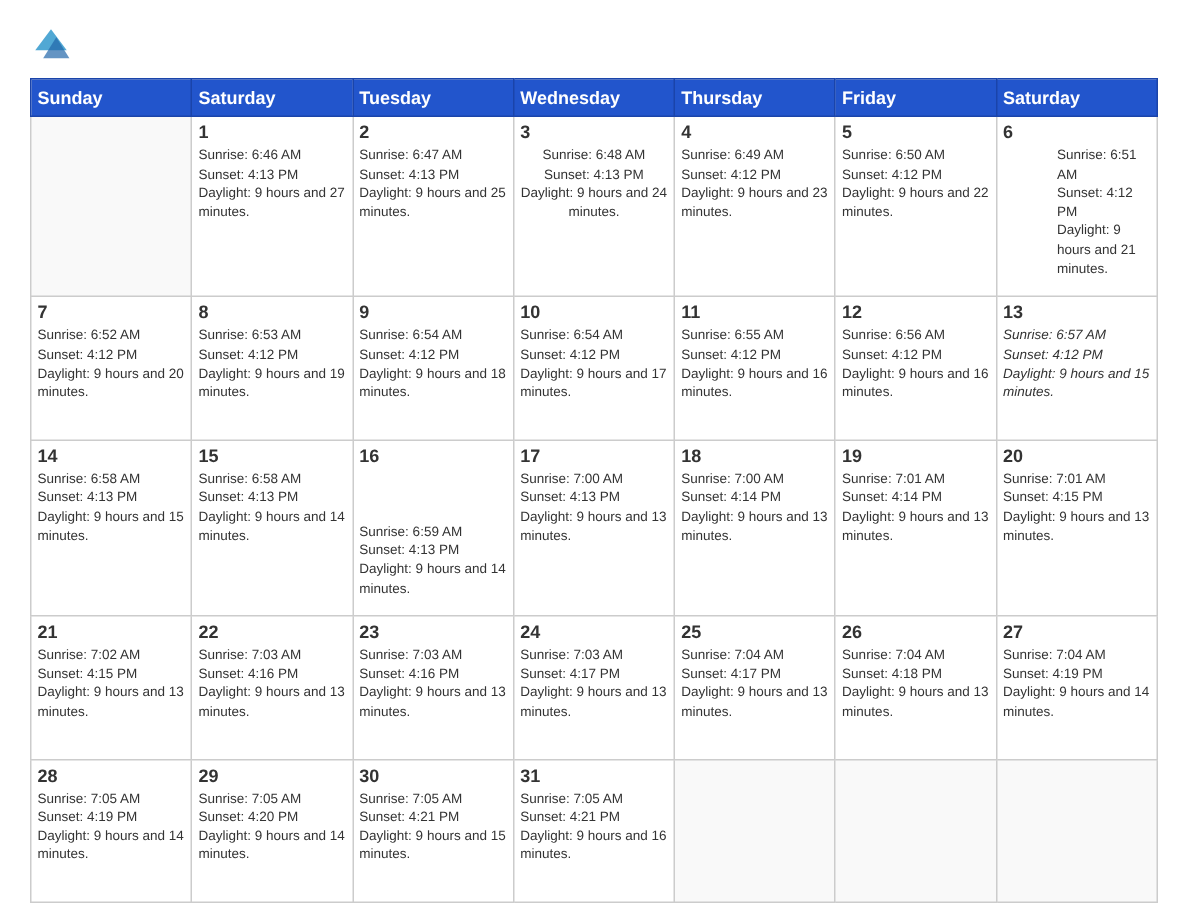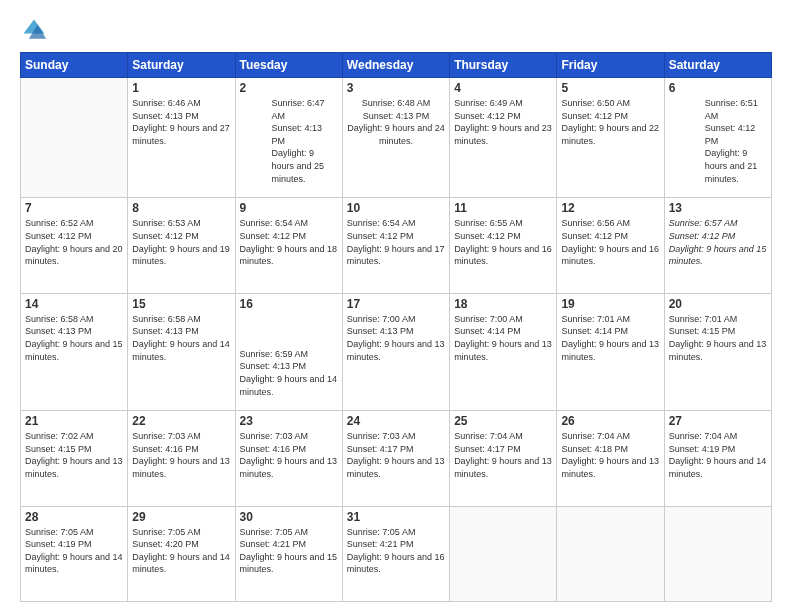--- a/index.html
+++ b/index.html
@@ -136,21 +136,21 @@
     <tr>
           <td class="empty-cell"></td>
           <td>
             <span class="day-num">1</span>
             <div class="day-info" style="white-space: pre-line;">Sunrise: 6:46 AM
 Sunset: 4:13 PM
 Daylight: 9 hours and 27 minutes.</div>
           </td>
           <td>
             <span class="day-num">2</span>
-            <div class="day-info" style="white-space: pre-line; margin-left: 32px;">Sunrise: 6:47 AM
+            <div class="day-info" style="white-space: pre-line;">Sunrise: 6:47 AM
 Sunset: 4:13 PM
 Daylight: 9 hours and 25 minutes.</div>
           </td>
           <td>
             <span class="day-num">3</span>
             <div class="day-info" style="white-space: pre-line; text-align: center;">Sunrise: 6:48 AM
 Sunset: 4:13 PM
 Daylight: 9 hours and 24 minutes.</div>
           </td>
           <td>

